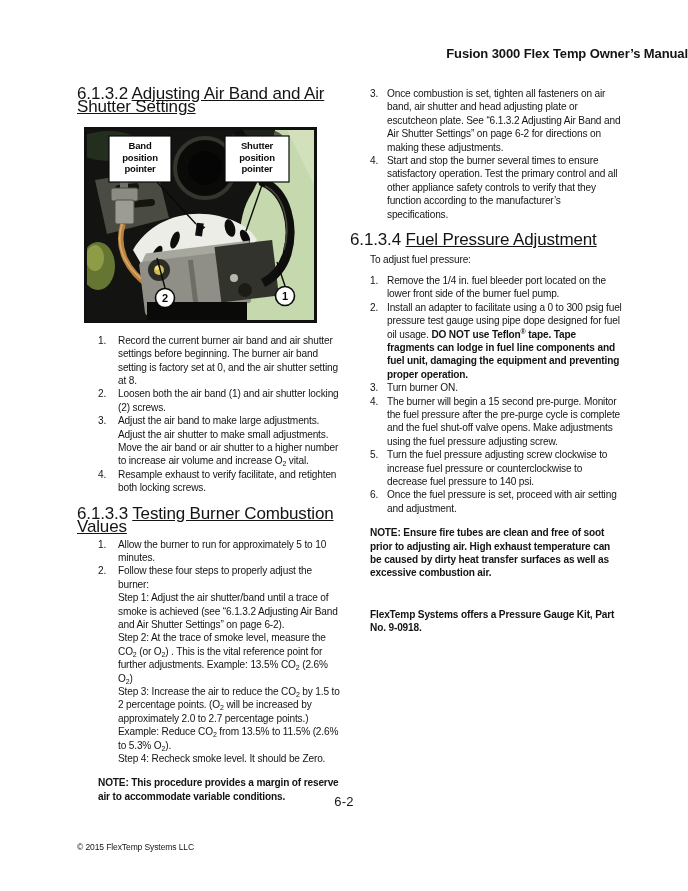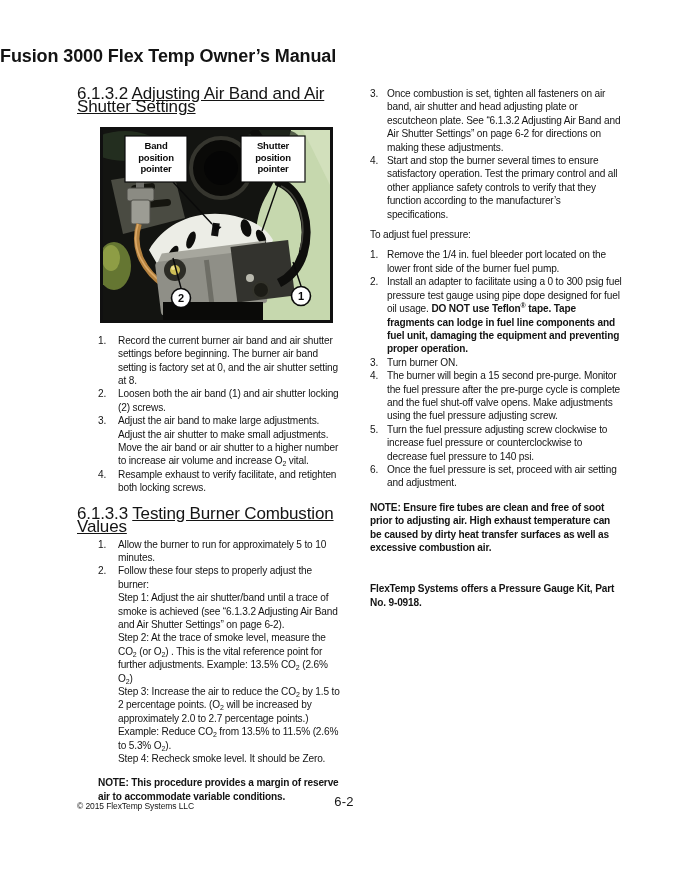--- a/index.html
+++ b/index.html
@@ -1,45 +1,45 @@
 <!DOCTYPE html>
 <html><head>
 <meta charset="utf-8">
 <style>
   html,body{margin:0;padding:0;}
   body{
     width:688px;height:891px;position:relative;background:#ffffff;
     font-family:"Liberation Sans",sans-serif;color:#141414;overflow:hidden;
   }
   .page-title{
-    position:absolute;top:46px;left:0;right:0;text-align:left;
-    font-weight:bold;font-size:18px;letter-spacing:-0.1px;
+    position:absolute;top:46px;left:0;right:0;text-align:right;
+    font-weight:bold;font-size:13px;letter-spacing:-0.1px;
   }
   .col{position:absolute;top:87px;font-size:10.1px;line-height:13.4px;letter-spacing:-0.15px;}
   .col-left{left:77px;width:266px;}
   .col-right{left:350px;width:274px;}
   .sec-heading{font-size:17px;margin:0;}
   .sec-heading .sec-title{text-decoration:underline;}
   .sec-heading.gap-top{margin-top:12px;}
-  .figure-wrap{margin:13px 0 11px 23px;width:227px;height:190px;border:3px solid #101010;box-sizing:content-box;background:#86efac;}
+  .figure-wrap{margin:13px 0 11px 7px;width:227px;height:190px;border:3px solid #101010;box-sizing:content-box;background:#86efac;}
   ol.steps{list-style:none;margin:4px 0 0 0;padding:0;}
   ol.steps li{position:relative;padding-left:41px;}
   ol.steps li .num{position:absolute;left:21px;top:0;}
   .col-right ol.steps li{padding-left:37px;}
   .col-right ol.steps li .num{left:20px;}
   .txt{white-space:pre-wrap;}
   .note{font-weight:bold;margin:11px 0 0 21px;}
   .col-right .note{margin-left:20px;}
   .kit-note{font-weight:bold;margin:28px 0 0 20px;}
   .intro{margin:7px 0 7px 20px;}
   sub{font-size:7px;line-height:0;vertical-align:-2px;}
   sup{font-size:7px;line-height:0;vertical-align:4px;}
   .seg-b{font-weight:bold;}
   .seg-i{}
-  .footer-copy{position:absolute;left:77px;top:801px;font-size:8.5px;letter-spacing:-0.1px;}
+  .footer-copy{position:absolute;left:77px;top:842px;font-size:8.5px;letter-spacing:-0.1px;}
   .footer-page{position:absolute;left:0;right:0;top:794px;text-align:center;font-size:13px;letter-spacing:0.2px;}
   svg text{font-family:"Liberation Sans",sans-serif;}
 </style>
 </head>
 <body>
 
 <div class="page-title">Fusion 3000 Flex Temp Owner’s Manual</div>
 
 <div class="col col-left">
 
@@ -155,20 +155,24 @@
   <p class="note">NOTE: This procedure provides a margin of reserve air to accommodate variable conditions.</p>
 </div>
 
 <div class="col col-right">
 
   <ol class="steps" style="margin-top:0;">
     <li><span class="num">3.</span><span class="txt"><span>Once combustion is set, tighten all fasteners on air band, air shutter and head adjusting plate or escutcheon plate. See </span><span class="seg-i">“6.1.3.2 Adjusting Air Band and Air Shutter Settings” on page 6-2</span><span> for directions on making these adjustments.</span></span></li>
     <li><span class="num">4.</span><span class="txt"><span>Start and stop the burner several times to ensure satisfactory operation. Test the primary control and all other appliance safety controls to verify that they function according to the manufacturer’s specifications.</span></span></li>
   </ol>
 
+  <div class="sec-heading gap-top">
+    <span class="sec-num">6.1.3.4</span>
+    <span class="sec-title">Fuel Pressure Adjustment</span>
+  </div>
 
   <p class="intro">To adjust fuel pressure:</p>
 
   <ol class="steps">
     <li><span class="num">1.</span><span class="txt"><span>Remove the 1/4 in. fuel bleeder port located on the lower front side of the burner fuel pump.</span></span></li>
     <li><span class="num">2.</span><span class="txt"><span>Install an adapter to facilitate using a 0 to 300 psig fuel pressure test gauge using pipe dope designed for fuel oil usage. </span><span class="seg-b">DO NOT use Teflon</span><sup class="seg-b">®</sup><span class="seg-b"> tape. Tape fragments can lodge in fuel line components and fuel unit, damaging the equipment and preventing proper operation.</span></span></li>
     <li><span class="num">3.</span><span class="txt"><span>Turn burner ON.</span></span></li>
     <li><span class="num">4.</span><span class="txt"><span>The burner will begin a 15 second pre-purge. Monitor the fuel pressure after the pre-purge cycle is complete and the fuel shut-off valve opens. Make adjustments using the fuel pressure adjusting screw.</span></span></li>
     <li><span class="num">5.</span><span class="txt"><span>Turn the fuel pressure adjusting screw clockwise to increase fuel pressure or counterclockwise to decrease fuel pressure to 140 psi.</span></span></li>
     <li><span class="num">6.</span><span class="txt"><span>Once the fuel pressure is set, proceed with air setting and adjustment.</span></span></li>

